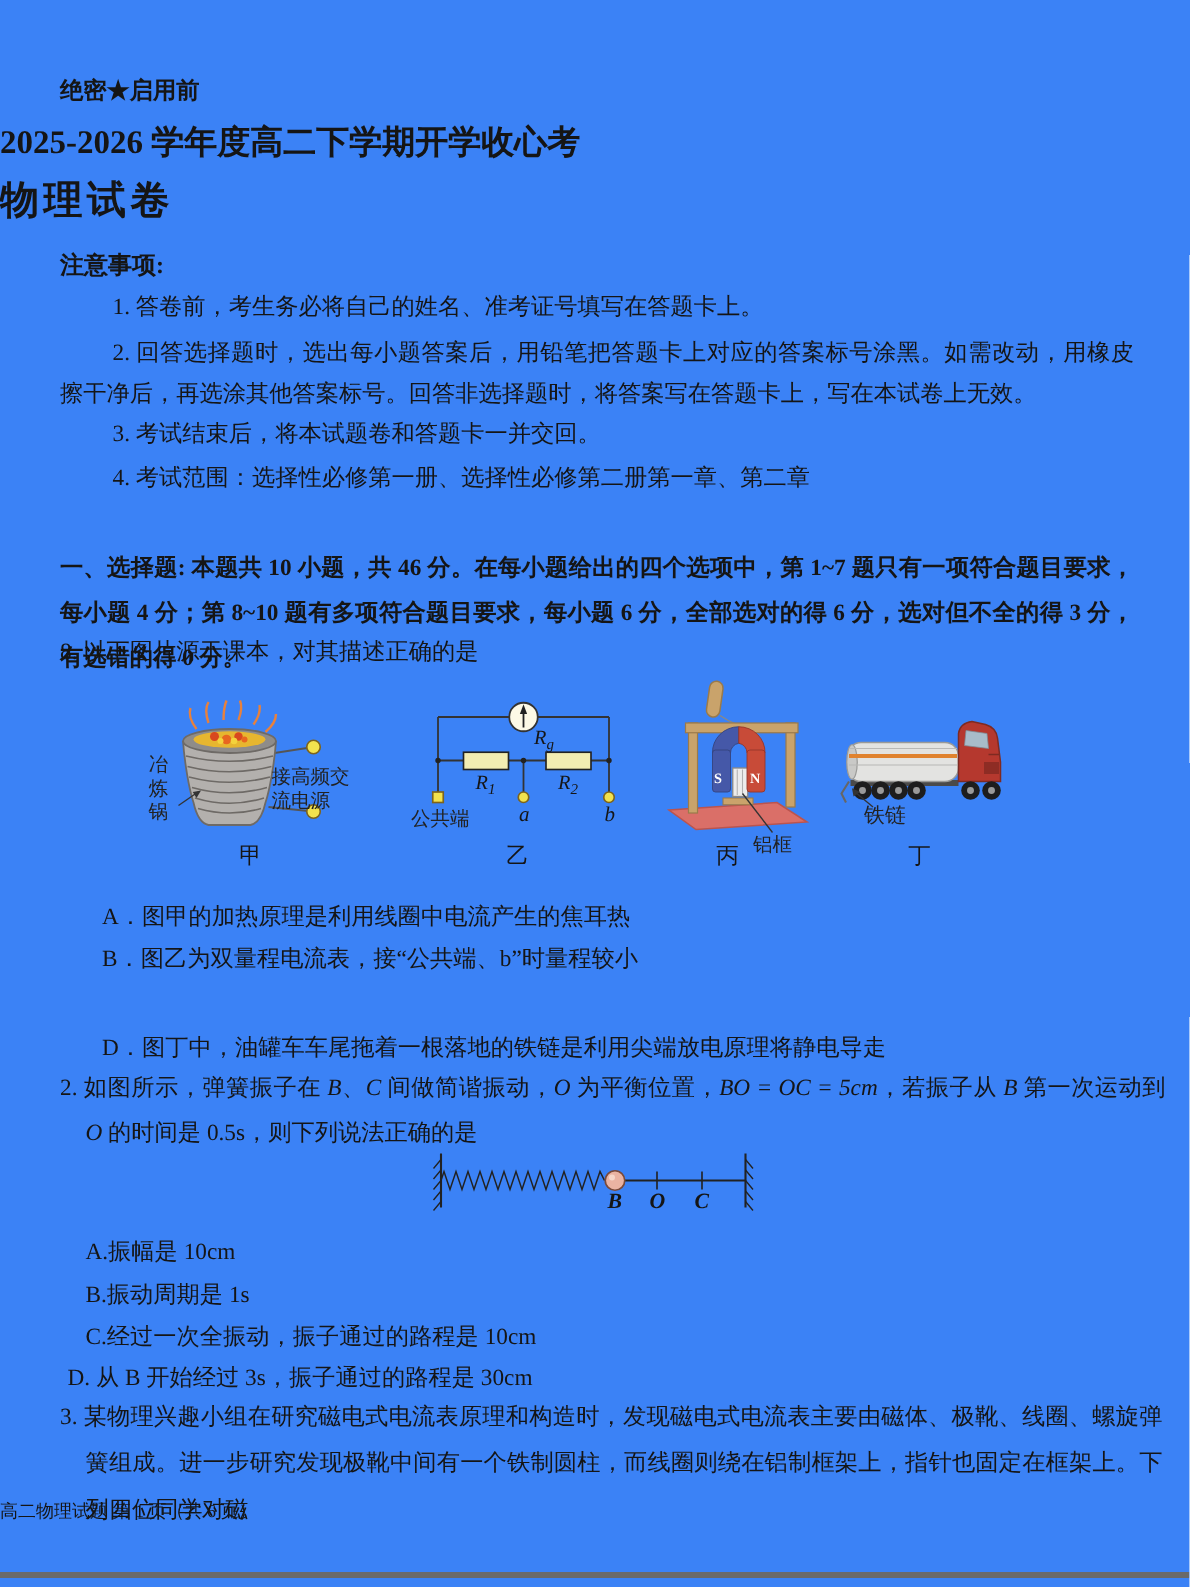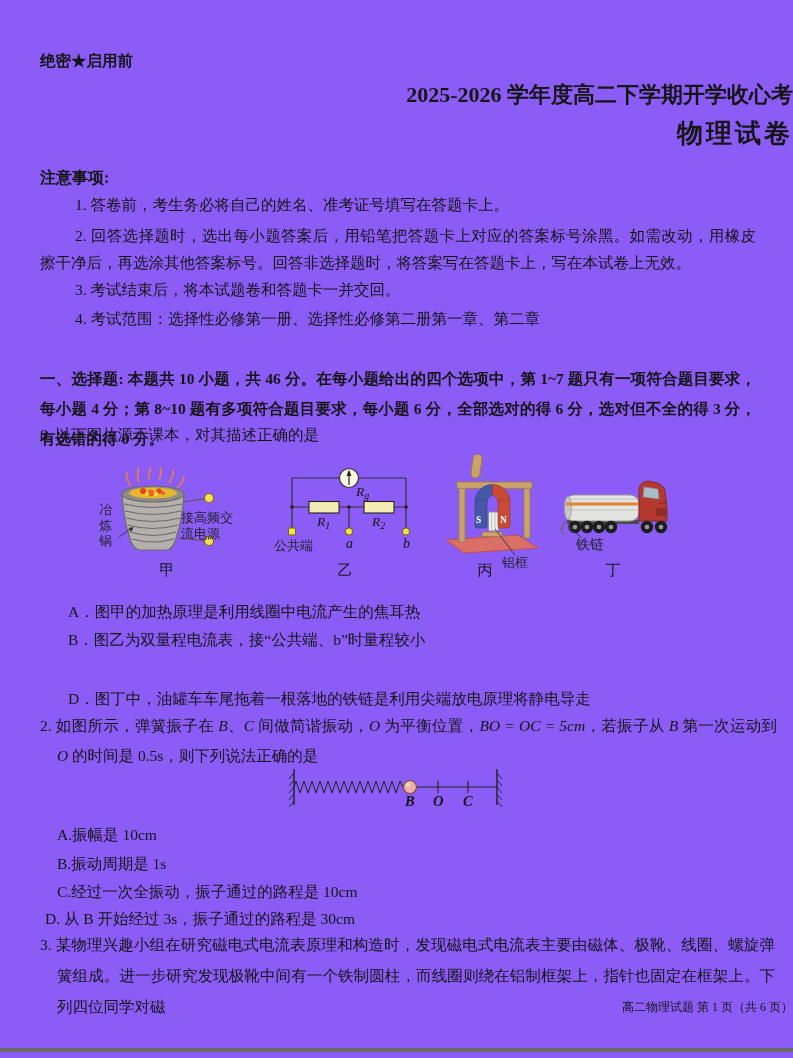--- a/index.html
+++ b/index.html
@@ -1,23 +1,23 @@
 <!DOCTYPE html>
 <html><head>
 <meta charset="utf-8">
 <style>
   html,body{margin:0;padding:0;background:#fff;}
   .page{
-    position:relative;width:793px;height:1058px;background:#8b5cf6;
+    position:relative;width:793px;height:1058px;background:#3b82f6;
     font-family:"Liberation Serif","DejaVu Serif",serif;color:#151515;
     overflow:hidden;
   }
   .abs{position:absolute;}
   .b{font-weight:700;}
-  .center{left:0;width:793px;text-align:right;}
+  .center{left:0;width:793px;text-align:left;}
   .t{font-size:15.5px;line-height:27px;white-space:nowrap;}
   .para{font-size:15.5px;text-align:justify;white-space:normal;}
   .var{font-style:italic;font-family:"Liberation Serif",serif;}
   .figlabel{font-size:13px;line-height:15.5px;color:#222;}
   .cap{font-size:15px;width:30px;text-align:center;}
   .sub{font-size:10px;vertical-align:-3px;font-style:italic;}
   .rlbl{font-size:13.5px;font-style:italic;}
   svg{display:block;}
 </style>
 </head>

